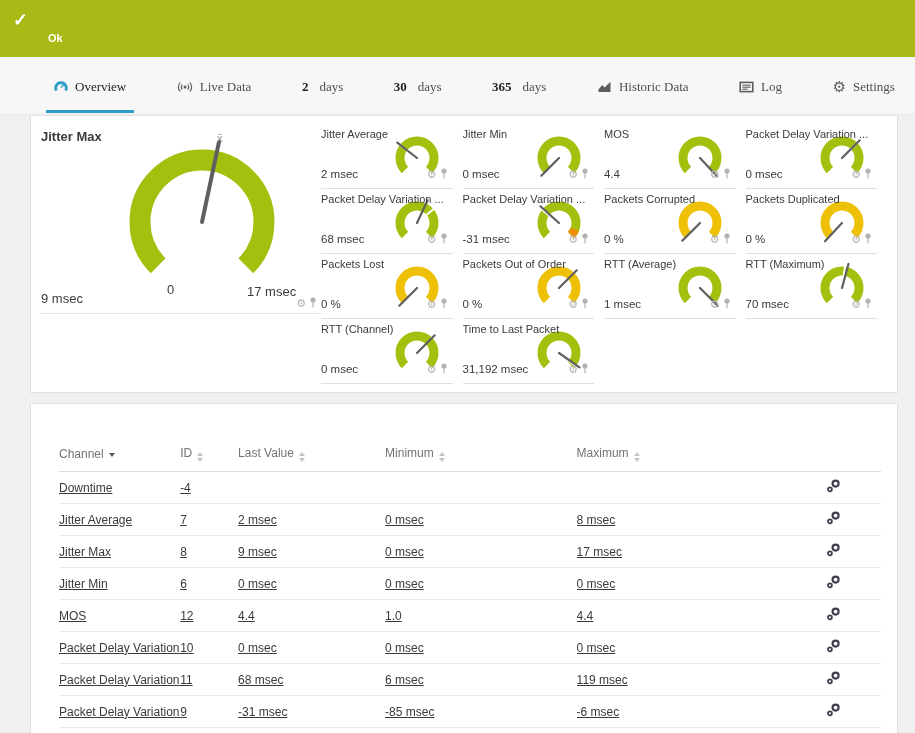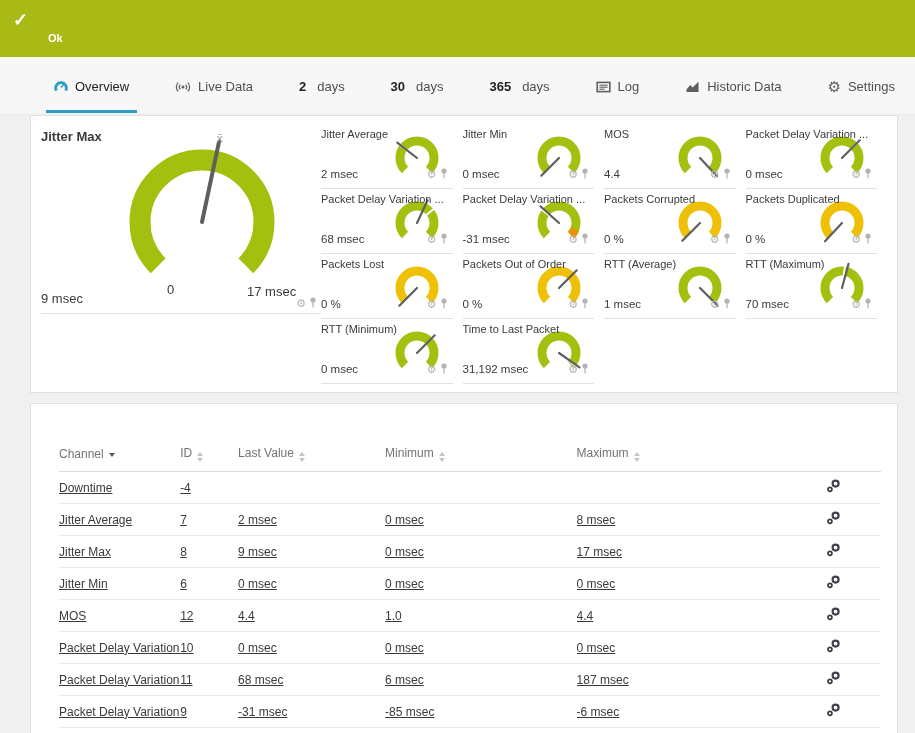--- a/index.html
+++ b/index.html
@@ -24,21 +24,21 @@
   .sensor-status { position:absolute; left:48px; top:32px; font-size:11px; font-weight:bold; }
 
   
   .tabbar {
     height:56px; background:#f7f7f7; display:flex; justify-content:space-between;
     padding:0 12px 0 46px;
   }
   .tab {
     display:flex; align-items:center; gap:7px;
     padding:20px 8px 14px 8px; border-bottom:3px solid transparent;
-    font-size:13px; color:#4f4f4f; cursor:pointer; white-space:nowrap;
+    font-size:13px; color:#4f4f4f; cursor:pointer; white-space:nowrap;font-family:Liberation Serif, serif;
   }
   .tab.active { border-bottom-color:#2d9dc8; color:#222; }
   .tab.active .tab-icon { color:#2d9dc8; }
   .tab-icon { color:#5e5e5e; display:inline-flex; align-items:center; }
   .tab-icon:empty { display:none; }
   .tab-strong { font-weight:bold; color:#222; margin-right:4px; }
   .tab-strong:empty { display:none; }
 
   
   .panel {
@@ -140,38 +140,38 @@
 
   <div class="tab">
 
     <span class="tab-strong">365</span>
     <span class="tab-label">days</span>
   </div>
 
   <div class="tab">
     <span class="tab-icon">
         <svg width="15" height="14" viewBox="0 0 15 14">
+          <path d="M1.5,12 L1.5,9.5 L5.2,5 L7.6,7.6 L13.5,1.8 L13.5,12 Z" fill="currentColor"></path>
+        </svg>
+      </span>
+
+    <span class="tab-label">Historic Data</span>
+  </div>
+
+  <div class="tab">
+    <span class="tab-icon">
+        <svg width="15" height="14" viewBox="0 0 15 14">
           <rect x="1.2" y="2.4" width="12.6" height="9.2" fill="none" stroke="currentColor" stroke-width="1.6"></rect>
           <line x1="3.4" y1="5.2" x2="11.6" y2="5.2" stroke="currentColor" stroke-width="1.1"></line>
           <line x1="3.4" y1="7.2" x2="11.6" y2="7.2" stroke="currentColor" stroke-width="1.1"></line>
           <line x1="3.4" y1="9.2" x2="8.5" y2="9.2" stroke="currentColor" stroke-width="1.1"></line>
         </svg>
       </span>
 
     <span class="tab-label">Log</span>
-  </div>
-
-  <div class="tab">
-    <span class="tab-icon">
-        <svg width="15" height="14" viewBox="0 0 15 14">
-          <path d="M1.5,12 L1.5,9.5 L5.2,5 L7.6,7.6 L13.5,1.8 L13.5,12 Z" fill="currentColor"></path>
-        </svg>
-      </span>
-
-    <span class="tab-label">Historic Data</span>
   </div>
 
   <div class="tab">
     <span class="tab-icon">
         <span style="font-size:15px;line-height:14px">⚙</span>
       </span>
 
     <span class="tab-label">Settings</span>
   </div>
 </div>
@@ -389,21 +389,21 @@
     <div class="tile-icons">
       <span class="gear-glyph">⚙</span>
       <span><svg width="8" height="11" viewBox="0 0 8 11">
               <circle cx="4" cy="3" r="2.6" fill="#b3b3b3"></circle>
               <rect x="3.4" y="5" width="1.2" height="5.4" fill="#b3b3b3"></rect>
             </svg></span>
     </div>
   </div>
 
   <div class="tile">
-    <div class="tile-title">RTT (Minimum)</div>
+    <div class="tile-title">RTT (Channel)</div>
     <div class="tile-svg"><svg width="54" height="54" viewBox="0 0 54 54">
             <path d="M15.0,40.0 A17,17 0 1 1 39.0,40.0" fill="none" stroke="#a3c00e" stroke-width="9"></path>
             <line x1="27" y1="28" x2="44.7" y2="10.3" stroke="#5f5f5f" stroke-width="2.2" stroke-linecap="round"></line>
           </svg></div>
     <div class="tile-value">0 msec</div>
     <div class="tile-icons">
       <span class="gear-glyph">⚙</span>
       <span><svg width="8" height="11" viewBox="0 0 8 11">
               <circle cx="4" cy="3" r="2.6" fill="#b3b3b3"></circle>
               <rect x="3.4" y="5" width="1.2" height="5.4" fill="#b3b3b3"></rect>
@@ -535,21 +535,21 @@
                 <circle cx="9.6" cy="4.6" r="3" fill="none" stroke="#41424f" stroke-width="2.2"></circle>
                 <circle cx="3.9" cy="10.3" r="2" fill="none" stroke="#41424f" stroke-width="1.8"></circle>
               </svg></span></td>
   </tr>
 
   <tr>
     <td>Packet Delay Variation M...</td>
     <td>11</td>
     <td class="num">68 msec</td>
     <td class="num">6 msec</td>
-    <td class="num">187 msec</td>
+    <td class="num">119 msec</td>
     <td class="act"><span class="row-tool"><svg width="15" height="14" viewBox="0 0 15 14">
                 <circle cx="9.6" cy="4.6" r="3" fill="none" stroke="#41424f" stroke-width="2.2"></circle>
                 <circle cx="3.9" cy="10.3" r="2" fill="none" stroke="#41424f" stroke-width="1.8"></circle>
               </svg></span></td>
   </tr>
 
   <tr>
     <td>Packet Delay Variation Min</td>
     <td>9</td>
     <td class="num">-31 msec</td>

